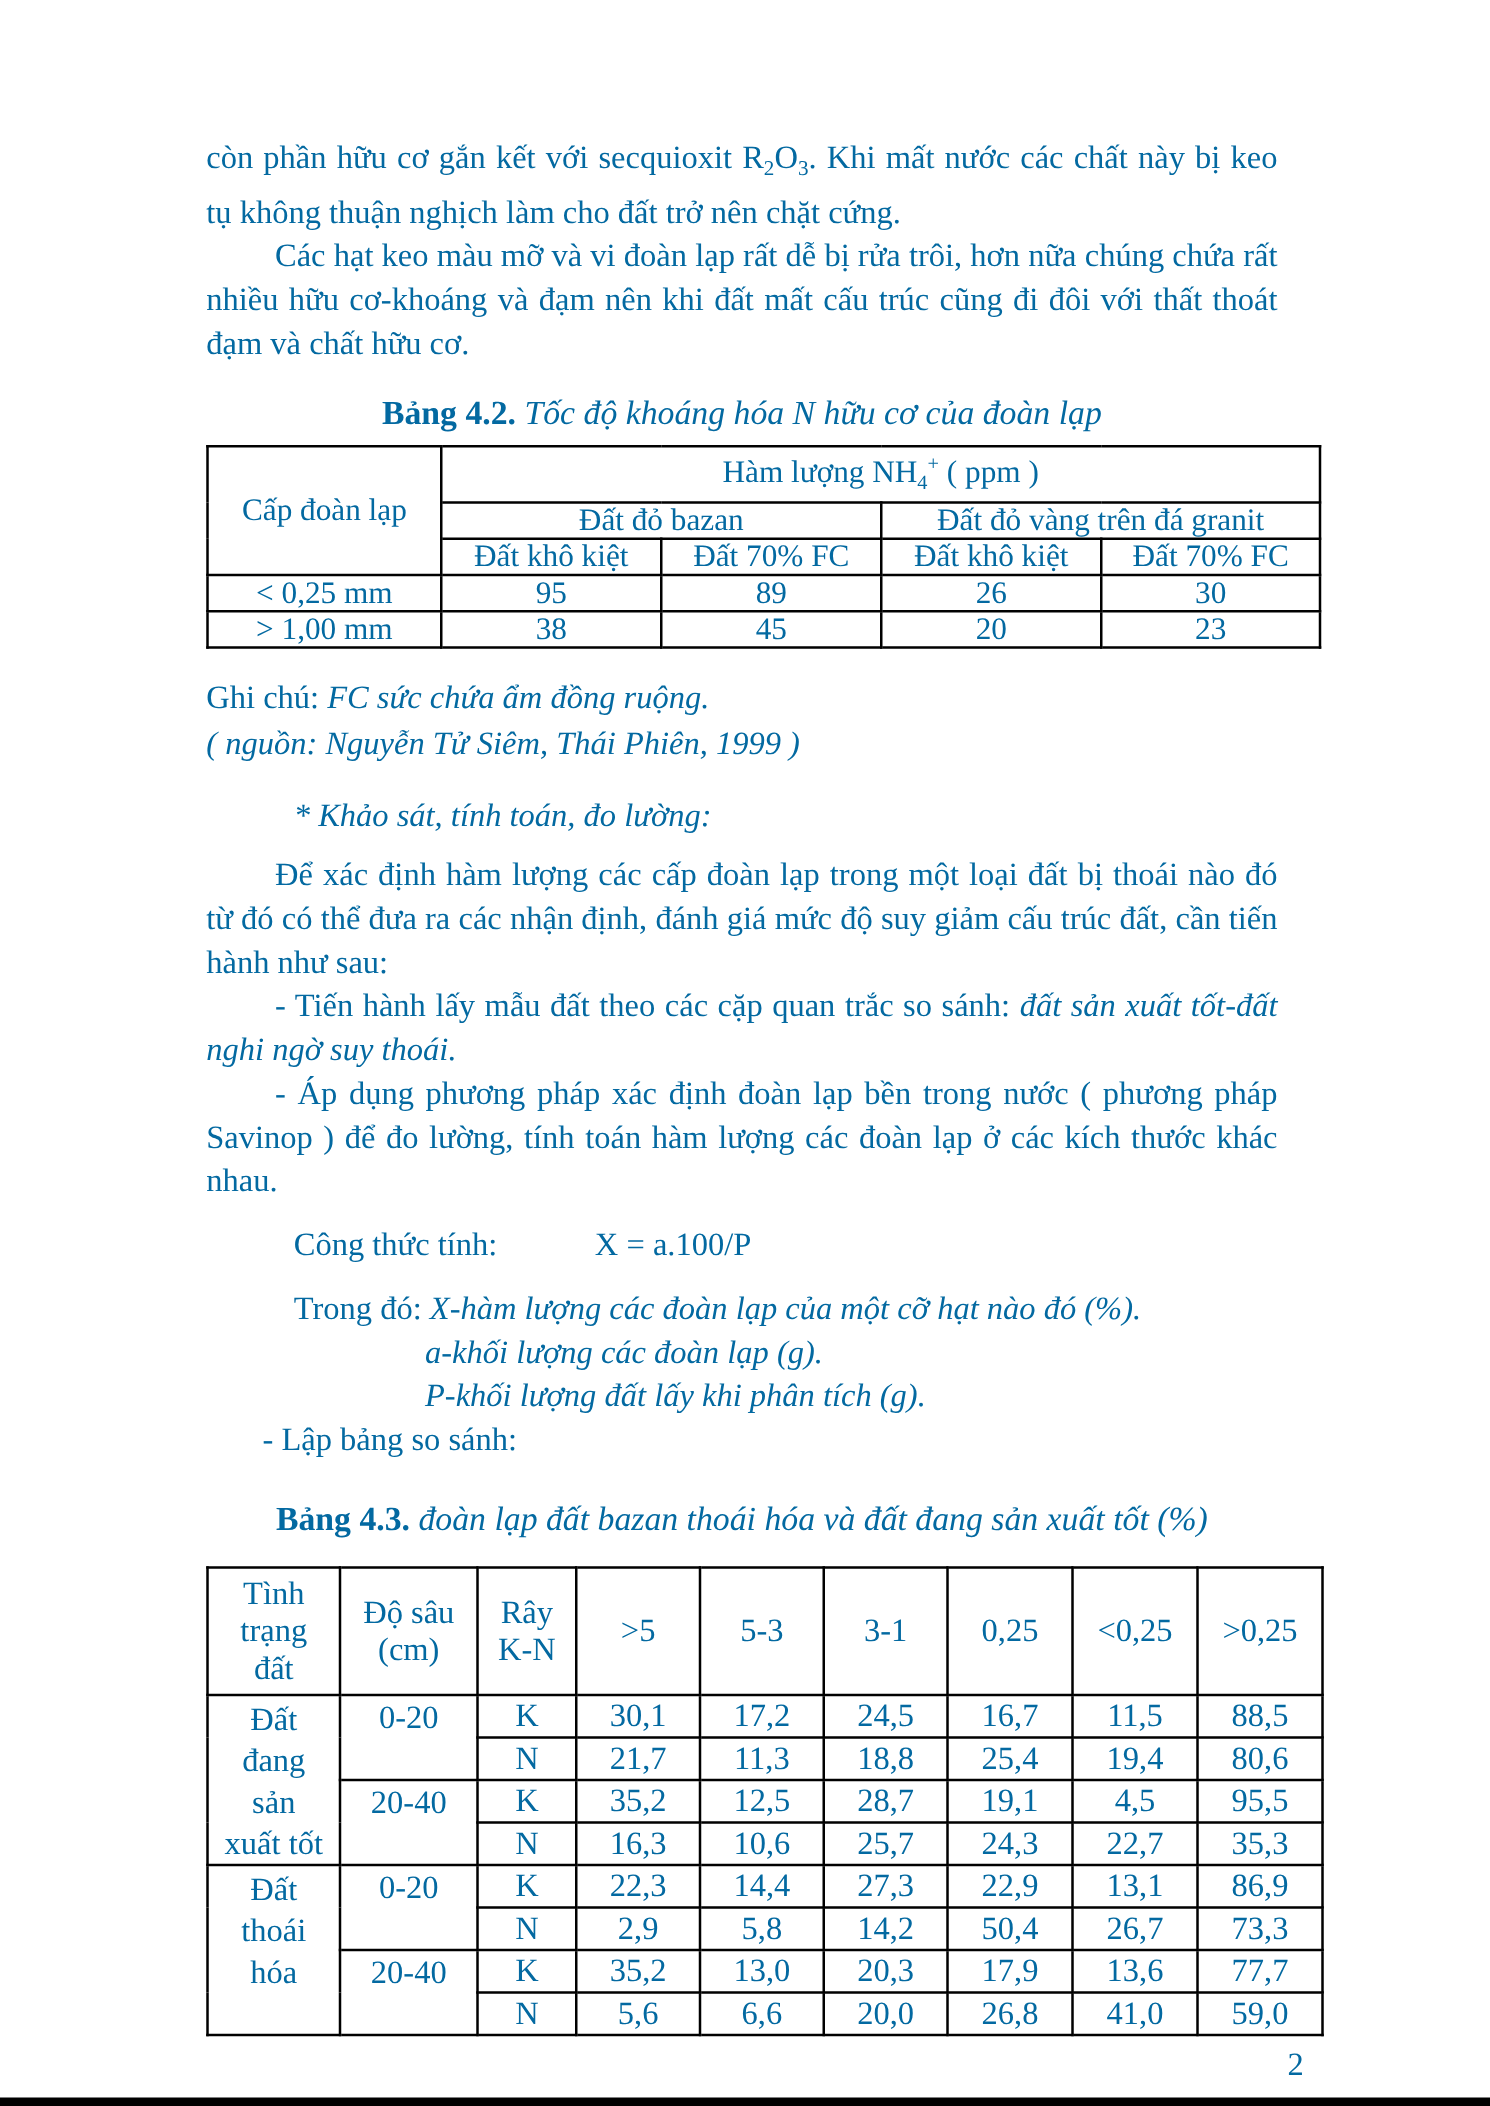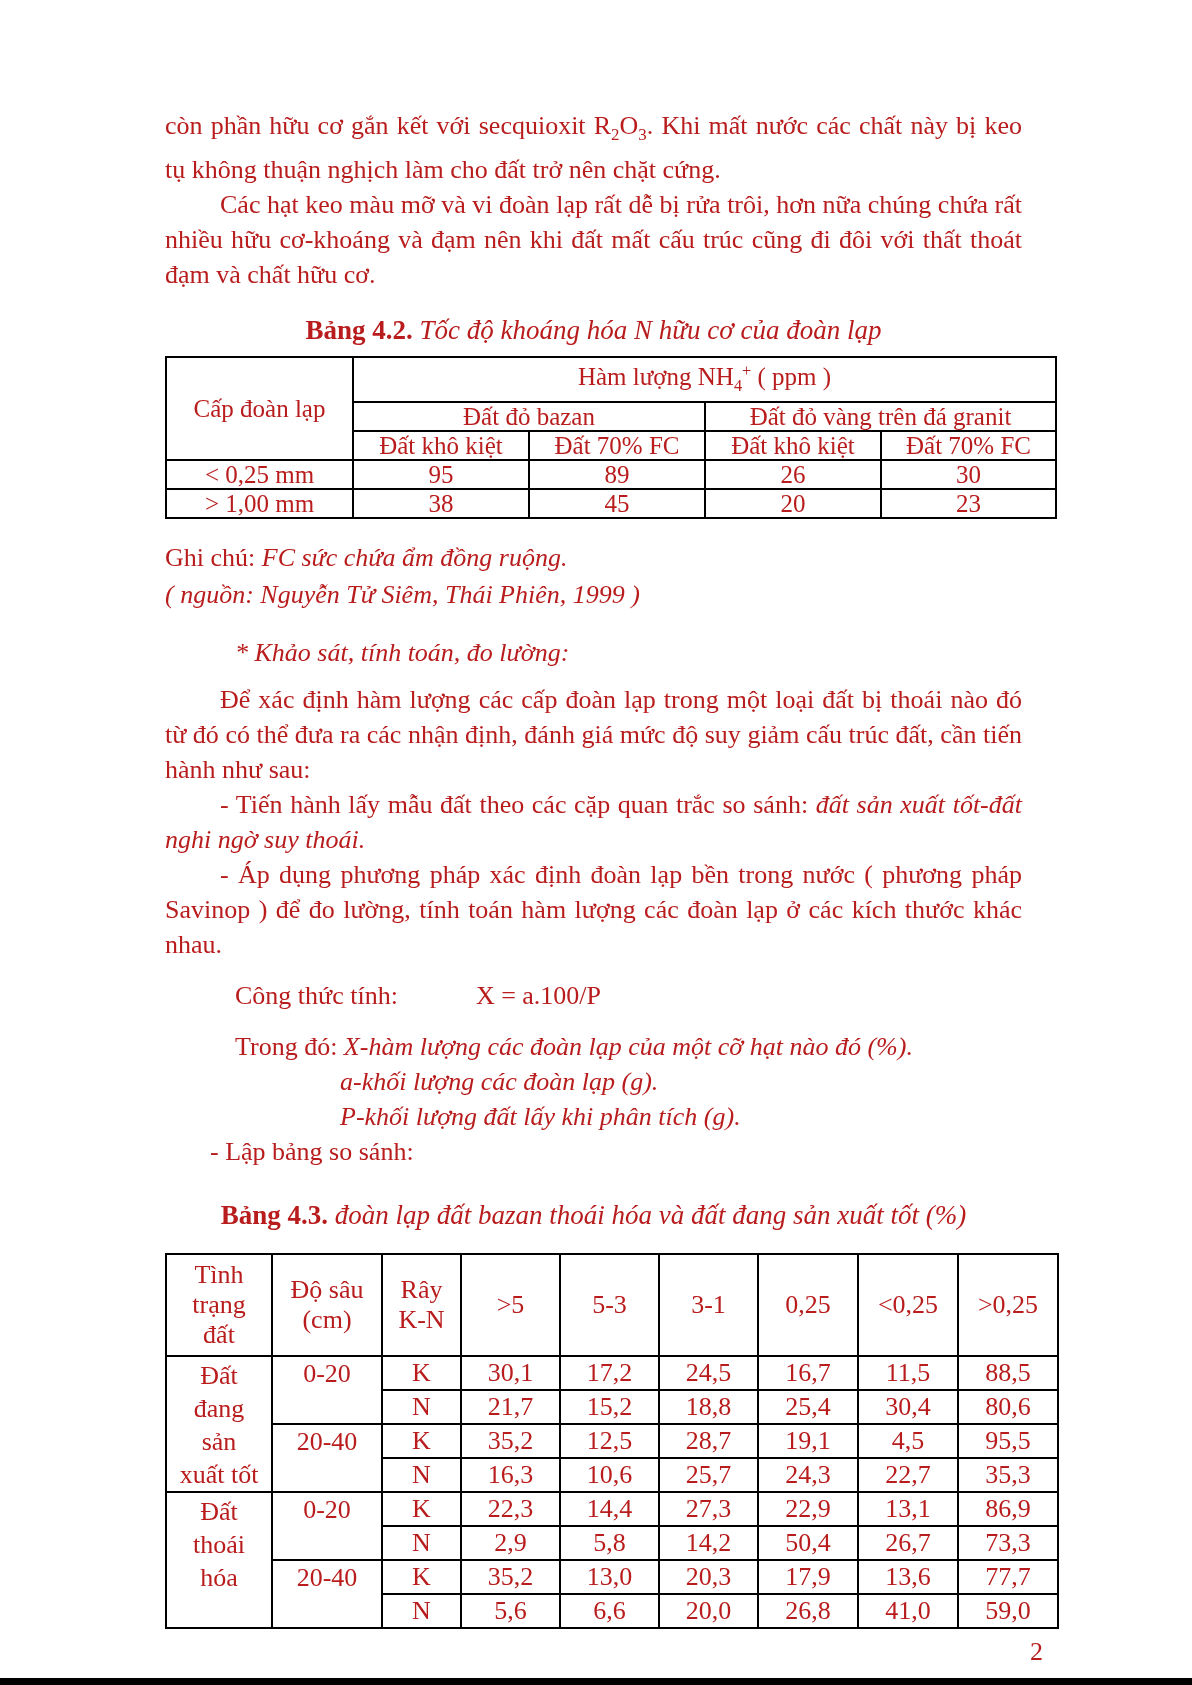--- a/index.html
+++ b/index.html
@@ -2,21 +2,21 @@
 <html><head>
 <meta charset="utf-8">
 <style>
   html,body { margin:0; padding:0; background:#e8e8e8; }
   .page {
     position:relative;
     width:1192px; height:1685px;
     margin:0 auto;
     background:#ffffff;
     font-family:"Liberation Serif", serif;
-    color:#b91c1c;
+    color:#0369a1;
     overflow:hidden;
   }
   .content { position:absolute; top:0; left:165px; width:892px; }
 
   .prose {
     width:857px;
     font-size:26px;
     line-height:35px;
     text-align:justify;
     margin:0;
@@ -187,24 +187,24 @@
         <td>30,1</td>
         <td>17,2</td>
         <td>24,5</td>
         <td>16,7</td>
         <td>11,5</td>
         <td>88,5</td>
       </tr>
       <tr class="datarow">
         <td>N</td>
         <td>21,7</td>
-        <td>15,2</td>
+        <td>11,3</td>
         <td>18,8</td>
         <td>25,4</td>
-        <td>30,4</td>
+        <td>19,4</td>
         <td>80,6</td>
       </tr>
       <tr class="datarow">
         <td rowspan="2" class="depth-cell">20-40</td>
         <td>K</td>
         <td>35,2</td>
         <td>12,5</td>
         <td>28,7</td>
         <td>19,1</td>
         <td>4,5</td>

